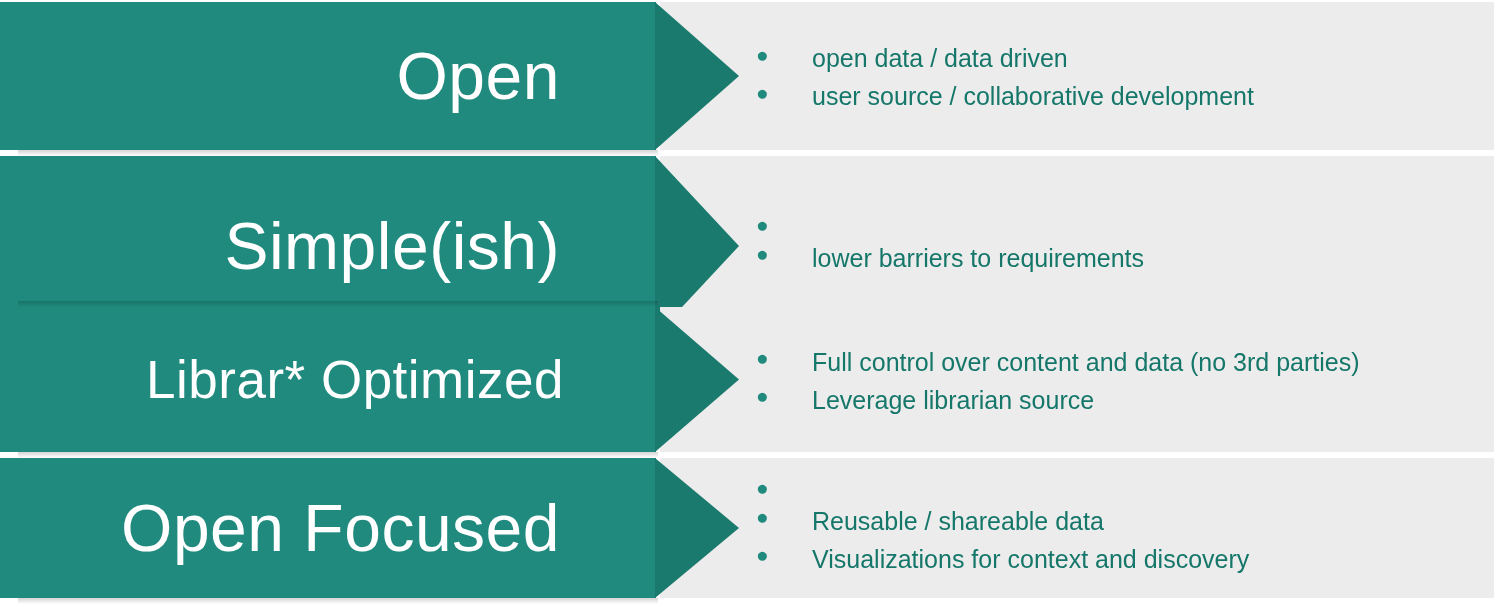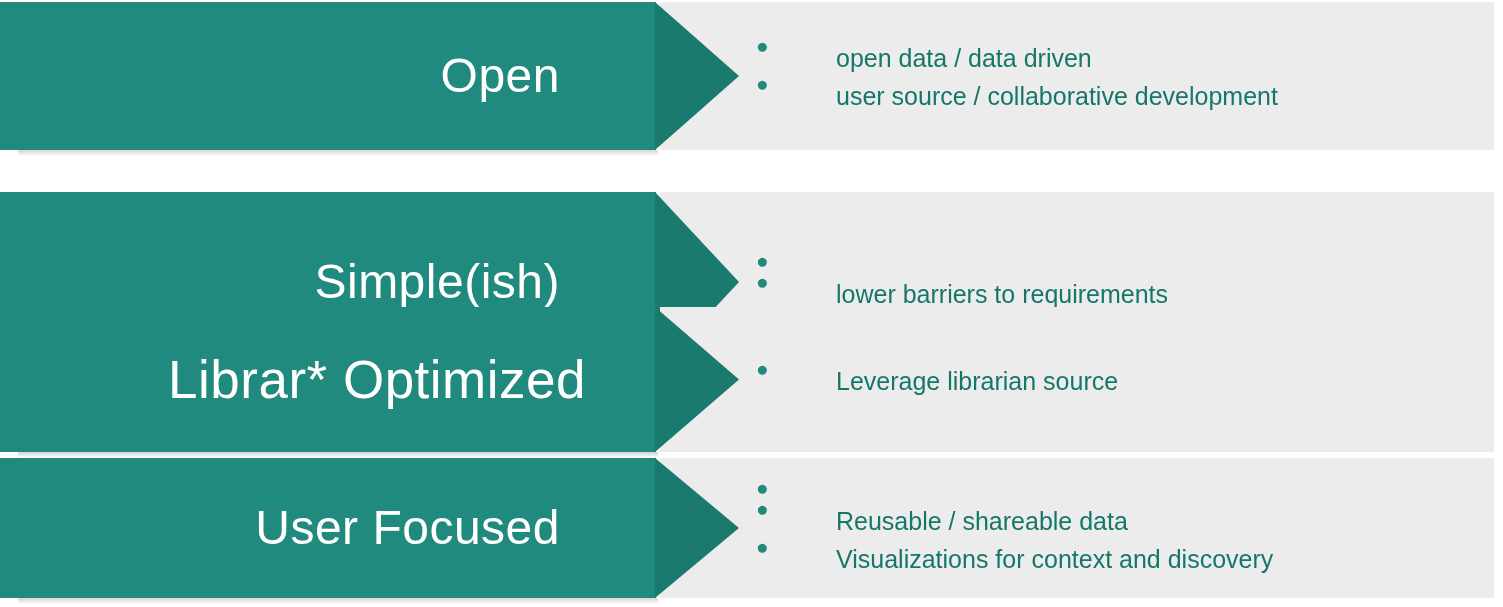--- a/index.html
+++ b/index.html
@@ -77,48 +77,47 @@
     left: 0;
     top: 0;
     width: 648px;
     height: 100%;
     display: flex;
     align-items: center;
     justify-content: flex-end;
     box-sizing: border-box;
     padding-right: 88px;
     color: #ffffff;
-    font-size: 48px;
+    font-size: 66px;
     font-weight: 300;
     letter-spacing: 0.5px;
     line-height: 1;
     white-space: nowrap;
   }
-  .arrow-label.wide { padding-right: 84px; font-size: 53px; margin-left: 22px; }
+  .arrow-label.wide { padding-right: 84px; font-size: 53px; }
 
   .bullets {
     position: absolute;
     left: 756px;
     top: 0;
     right: 10px;
     height: 100%;
     display: flex;
     flex-direction: column;
     justify-content: center;
     padding-top: 2px;
     box-sizing: border-box;
   }
   .bullet-item {
     display: flex;
-    align-items: flex-start;
+    align-items: center;
     color: #15776a;
     font-size: 25px;
     line-height: 1.52;
     white-space: nowrap;
-    gap: 24px;
   }
   .bullet-dot {
     flex: 0 0 auto;
     width: 56px;
     color: #1f8a7d;
     font-size: 21px;
     line-height: 1;
     position: relative;
     top: -4px;
   }
@@ -143,21 +142,21 @@
         <span class="bullet-text">open data / data driven</span>
       </div>
       <div class="bullet-item">
         <span class="bullet-dot"></span>
         <span class="bullet-text">user source / collaborative development</span>
       </div>
     </div>
     <div class="row-shadow" style="top:148px;"></div>
   </div>
 
-  <div class="row" style="top:156px;height:180px;margin-top:36px;">
+  <div class="row" style="top:156px;height:180px;">
     <div class="panel"></div>
     <div class="arrow">
       <div class="arrow-body"></div>
       <div class="arrow-head"></div>
     </div>
     <div class="arrow-label">Simple(ish)</div>
     <div class="bullets">
       <div class="bullet-item">
         <span class="bullet-dot"></span>
       </div>
@@ -172,33 +171,37 @@
   <div class="row" style="top:307px;height:145px;">
     <div class="panel"></div>
     <div class="arrow">
       <div class="arrow-body"></div>
       <div class="arrow-head"></div>
     </div>
     <div class="arrow-label wide">Librar* Optimized</div>
     <div class="bullets">
       <div class="bullet-item">
         <span class="bullet-dot"></span>
+        <span class="bullet-text">Full control over content and data (no 3rd parties)</span>
+      </div>
+      <div class="bullet-item">
+        <span class="bullet-dot"></span>
         <span class="bullet-text">Leverage librarian source</span>
       </div>
     </div>
     <div class="row-shadow" style="top:145px;"></div>
   </div>
 
   <div class="row" style="top:458px;height:140px;">
     <div class="panel"></div>
     <div class="arrow">
       <div class="arrow-body"></div>
       <div class="arrow-head"></div>
     </div>
-    <div class="arrow-label">User Focused</div>
+    <div class="arrow-label">Open Focused</div>
     <div class="bullets">
       <div class="bullet-item">
         <span class="bullet-dot"></span>
       </div>
       <div class="bullet-item">
         <span class="bullet-dot"></span>
         <span class="bullet-text">Reusable / shareable data</span>
       </div>
       <div class="bullet-item">
         <span class="bullet-dot"></span>

